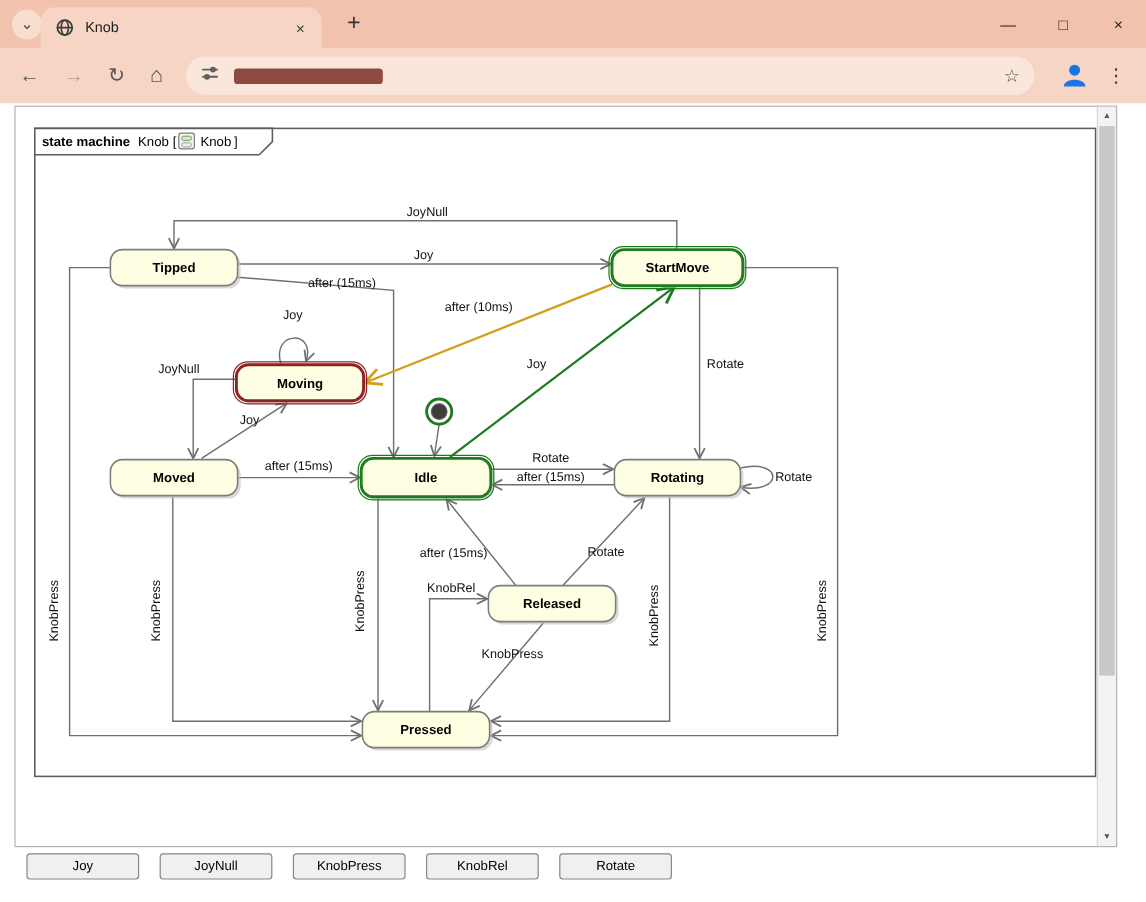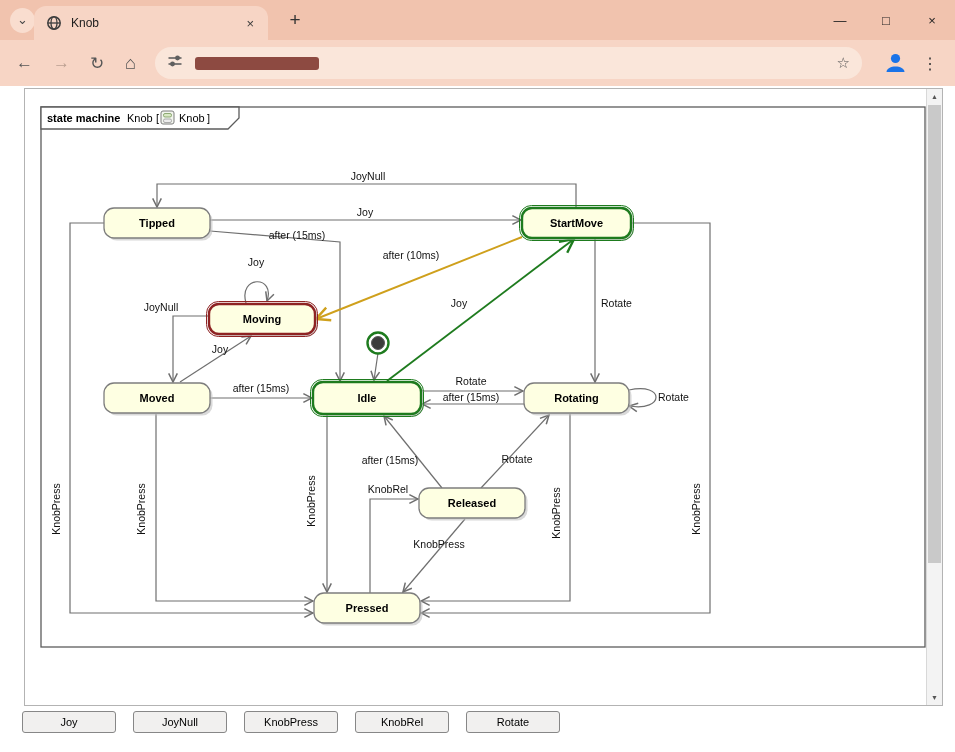--- a/index.html
+++ b/index.html
@@ -35,21 +35,21 @@
   .omnibox {
     position:absolute; left:155px; top:7px; width:707px; height:32px; border-radius:16px;
     background:#fae6da; display:flex; align-items:center; padding:0 12px; cursor:text;
   }
   .redacted { width:124px; height:13px; border-radius:3px; background:#8d4a41; filter:blur(0.6px); margin-left:12px; }
   .star { margin-left:auto; font-size:15px; color:#555; cursor:pointer; }
   .avatar { position:absolute; right:46px; top:9px; width:27px; height:27px; cursor:pointer; }
   .kebab { position:absolute; right:17px; top:50%; transform:translateY(-50%); font-size:16px; color:#3c3c3c; cursor:pointer; }
   
   .doc {
-    position:absolute; left:24px; top:88px; width:919px; height:618px;
+    position:absolute; left:12px; top:88px; width:919px; height:618px;
     border:1px solid #b3b3b3; background:#ffffff;
   }
   .doc svg { position:absolute; left:0; top:0; font-family:"Liberation Sans", sans-serif; }
   .scrollbar { position:absolute; right:0; top:0; bottom:0; width:16px; background:#f3f3f3; border-left:1px solid #d8d8d8; }
   .sb-btn { position:absolute; left:0; width:15px; height:15px; font-size:7px; color:#555;
     text-align:center; line-height:15px; cursor:pointer; }
   .sb-up { top:0; } .sb-down { bottom:0; }
   .sb-thumb { position:absolute; left:1px; top:16px; width:13px; height:458px; background:#c9c9c9; cursor:grab; }
   
   .events { position:absolute; left:22px; top:711px; display:flex; gap:17px; }

